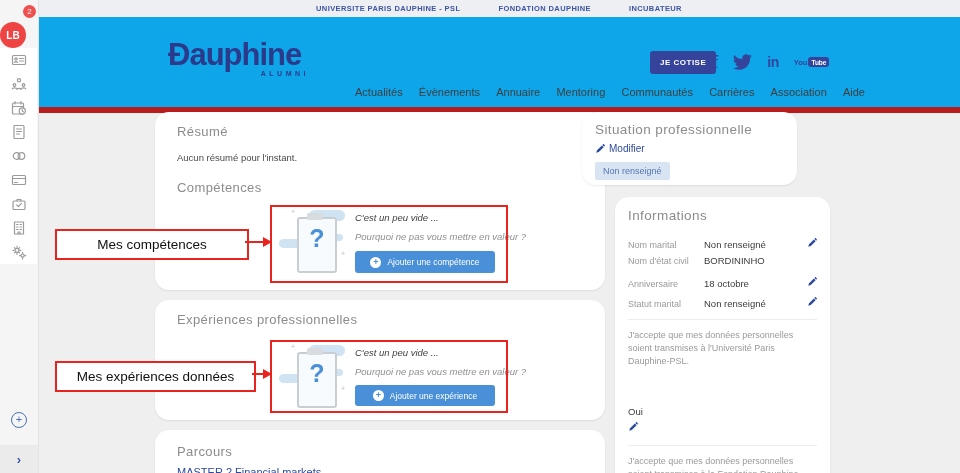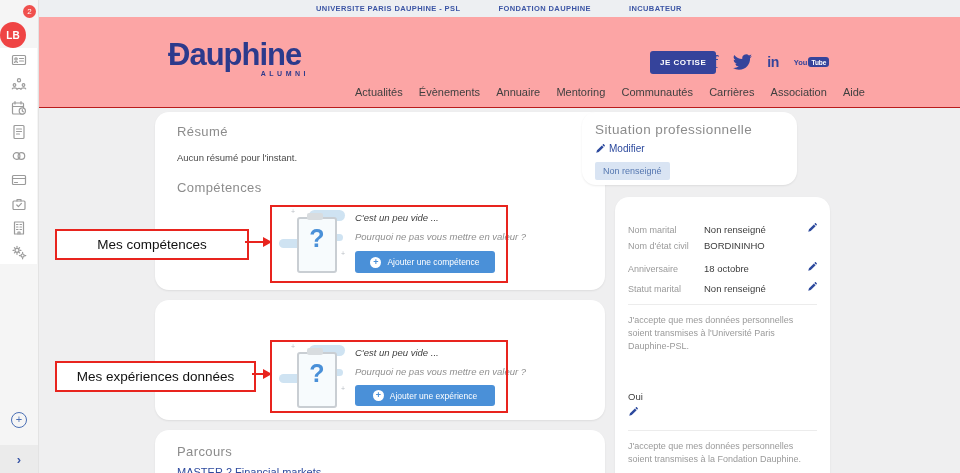--- a/index.html
+++ b/index.html
@@ -3,22 +3,22 @@
 <meta charset="utf-8">
 <style>
   html,body{margin:0;padding:0;background:#d8d8d8;}
   .canvas{position:relative;width:960px;height:473px;overflow:hidden;background:#efeff0;
           font-family:"Liberation Sans",sans-serif;-webkit-font-smoothing:antialiased;}
   
   .topbar{position:absolute;left:38px;top:0;width:922px;height:17px;background:#edeff2;
           display:flex;align-items:center;justify-content:center;gap:38px;}
   .topbar-link{font-size:7.5px;font-weight:bold;color:#3c55a5;letter-spacing:.4px;cursor:pointer;}
   
-  .header{position:absolute;left:38px;top:17px;width:922px;height:90px;background:#fca5a5;
-          border-bottom:1px solid #b91c1c;}
+  .header{position:absolute;left:38px;top:17px;width:922px;height:90px;background:#0ea5e9;
+          border-bottom:6px solid #b91c1c;}
   .logo{position:absolute;left:130px;top:22px;width:145px;}
   .logo-word{font-size:31px;font-weight:bold;color:#2c3a8c;letter-spacing:-1px;line-height:1;}
   .logo-sub{text-align:right;font-size:7px;font-weight:bold;color:#2c3a8c;letter-spacing:3.5px;margin-top:0px;padding-right:4px;}
   .cotise{position:absolute;left:612px;top:34px;background:#35439b;color:#fff;border:none;border-radius:3px;
           font-size:8px;font-weight:bold;letter-spacing:.5px;padding:7px 10px;cursor:pointer;font-family:inherit;}
   .socials{position:absolute;left:674px;top:33px;display:flex;align-items:center;gap:15px;height:24px;}
   .soc{color:#35449b;cursor:pointer;display:flex;align-items:center;}
   .soc-f{font-family:"Liberation Serif",serif;font-weight:bold;font-size:19px;}
   .soc-in{font-weight:bold;font-size:14px;letter-spacing:-.5px;}
   .soc-yt{display:flex;align-items:center;gap:1px;}
@@ -216,20 +216,21 @@
     <div class="es-line1" style="left:200px;top:100px;">C'est un peu vide ...</div>
     <div class="es-line2" style="left:200px;top:119px;">Pourquoi ne pas vous mettre en valeur ?</div>
     <button class="es-btn" style="left:200px;top:139px;">
       <span class="btn-plus">+</span>
       <span>Ajouter une compétence</span>
     </button>
     <div class="ann-rect" style="left:115px;top:93px;width:234px;height:74px;"></div>
   </div>
 
   <div class="card" id="card-exp">
+    <div class="card-title" style="position:absolute;left:22px;top:12px;">Expériences professionnelles</div>
     <div class="illu" style="left:128px;top:45px;">
       <div class="cloud" style="left:26px;top:0;width:36px;height:11px;"></div>
       <div class="cloud" style="left:-4px;top:29px;width:24px;height:9px;"></div>
       <div class="cloud" style="left:44px;top:24px;width:16px;height:7px;"></div>
       <span class="sparkle" style="left:8px;top:-2px;">+</span>
       <span class="sparkle" style="left:58px;top:40px;">+</span>
       <div class="clipboard"></div>
       <div class="clip-top"></div>
       <div class="qmark">?</div>
     </div>
@@ -257,20 +258,21 @@
             <path fill="#2d4a9e" d="M2 14l1.2-4L11 2.2 13.8 5 6 12.8 2 14zM11.8 1.4l2.8 2.8 1-1c.4-.4.4-1 0-1.4L14.2.4c-.4-.4-1-.4-1.4 0l-1 1z"></path>
           </svg>
         <span>Modifier</span>
       </div>
       <span class="badge-nr">Non renseigné</span>
     </div>
   </div>
 
   <div class="card" id="card-infos">
     <div style="padding:11px 13px 0;">
+      <div class="card-title" style="font-size:13.5px;">Informations</div>
       <div class="info-rows" id="info-rows">
           <div class="info-row">
             <span class="info-label">Nom marital</span>
             <span class="info-value">Non renseigné</span>
             <span class="info-pencil"><svg width="10" height="10" viewBox="0 0 16 16">
                 <path fill="#2d4a9e" d="M2 14l1.2-4L11 2.2 13.8 5 6 12.8 2 14zM11.8 1.4l2.8 2.8 1-1c.4-.4.4-1 0-1.4L14.2.4c-.4-.4-1-.4-1.4 0l-1 1z"></path>
               </svg></span>
           </div>
           <div class="info-row">
             <span class="info-label">Nom d'état civil</span>

